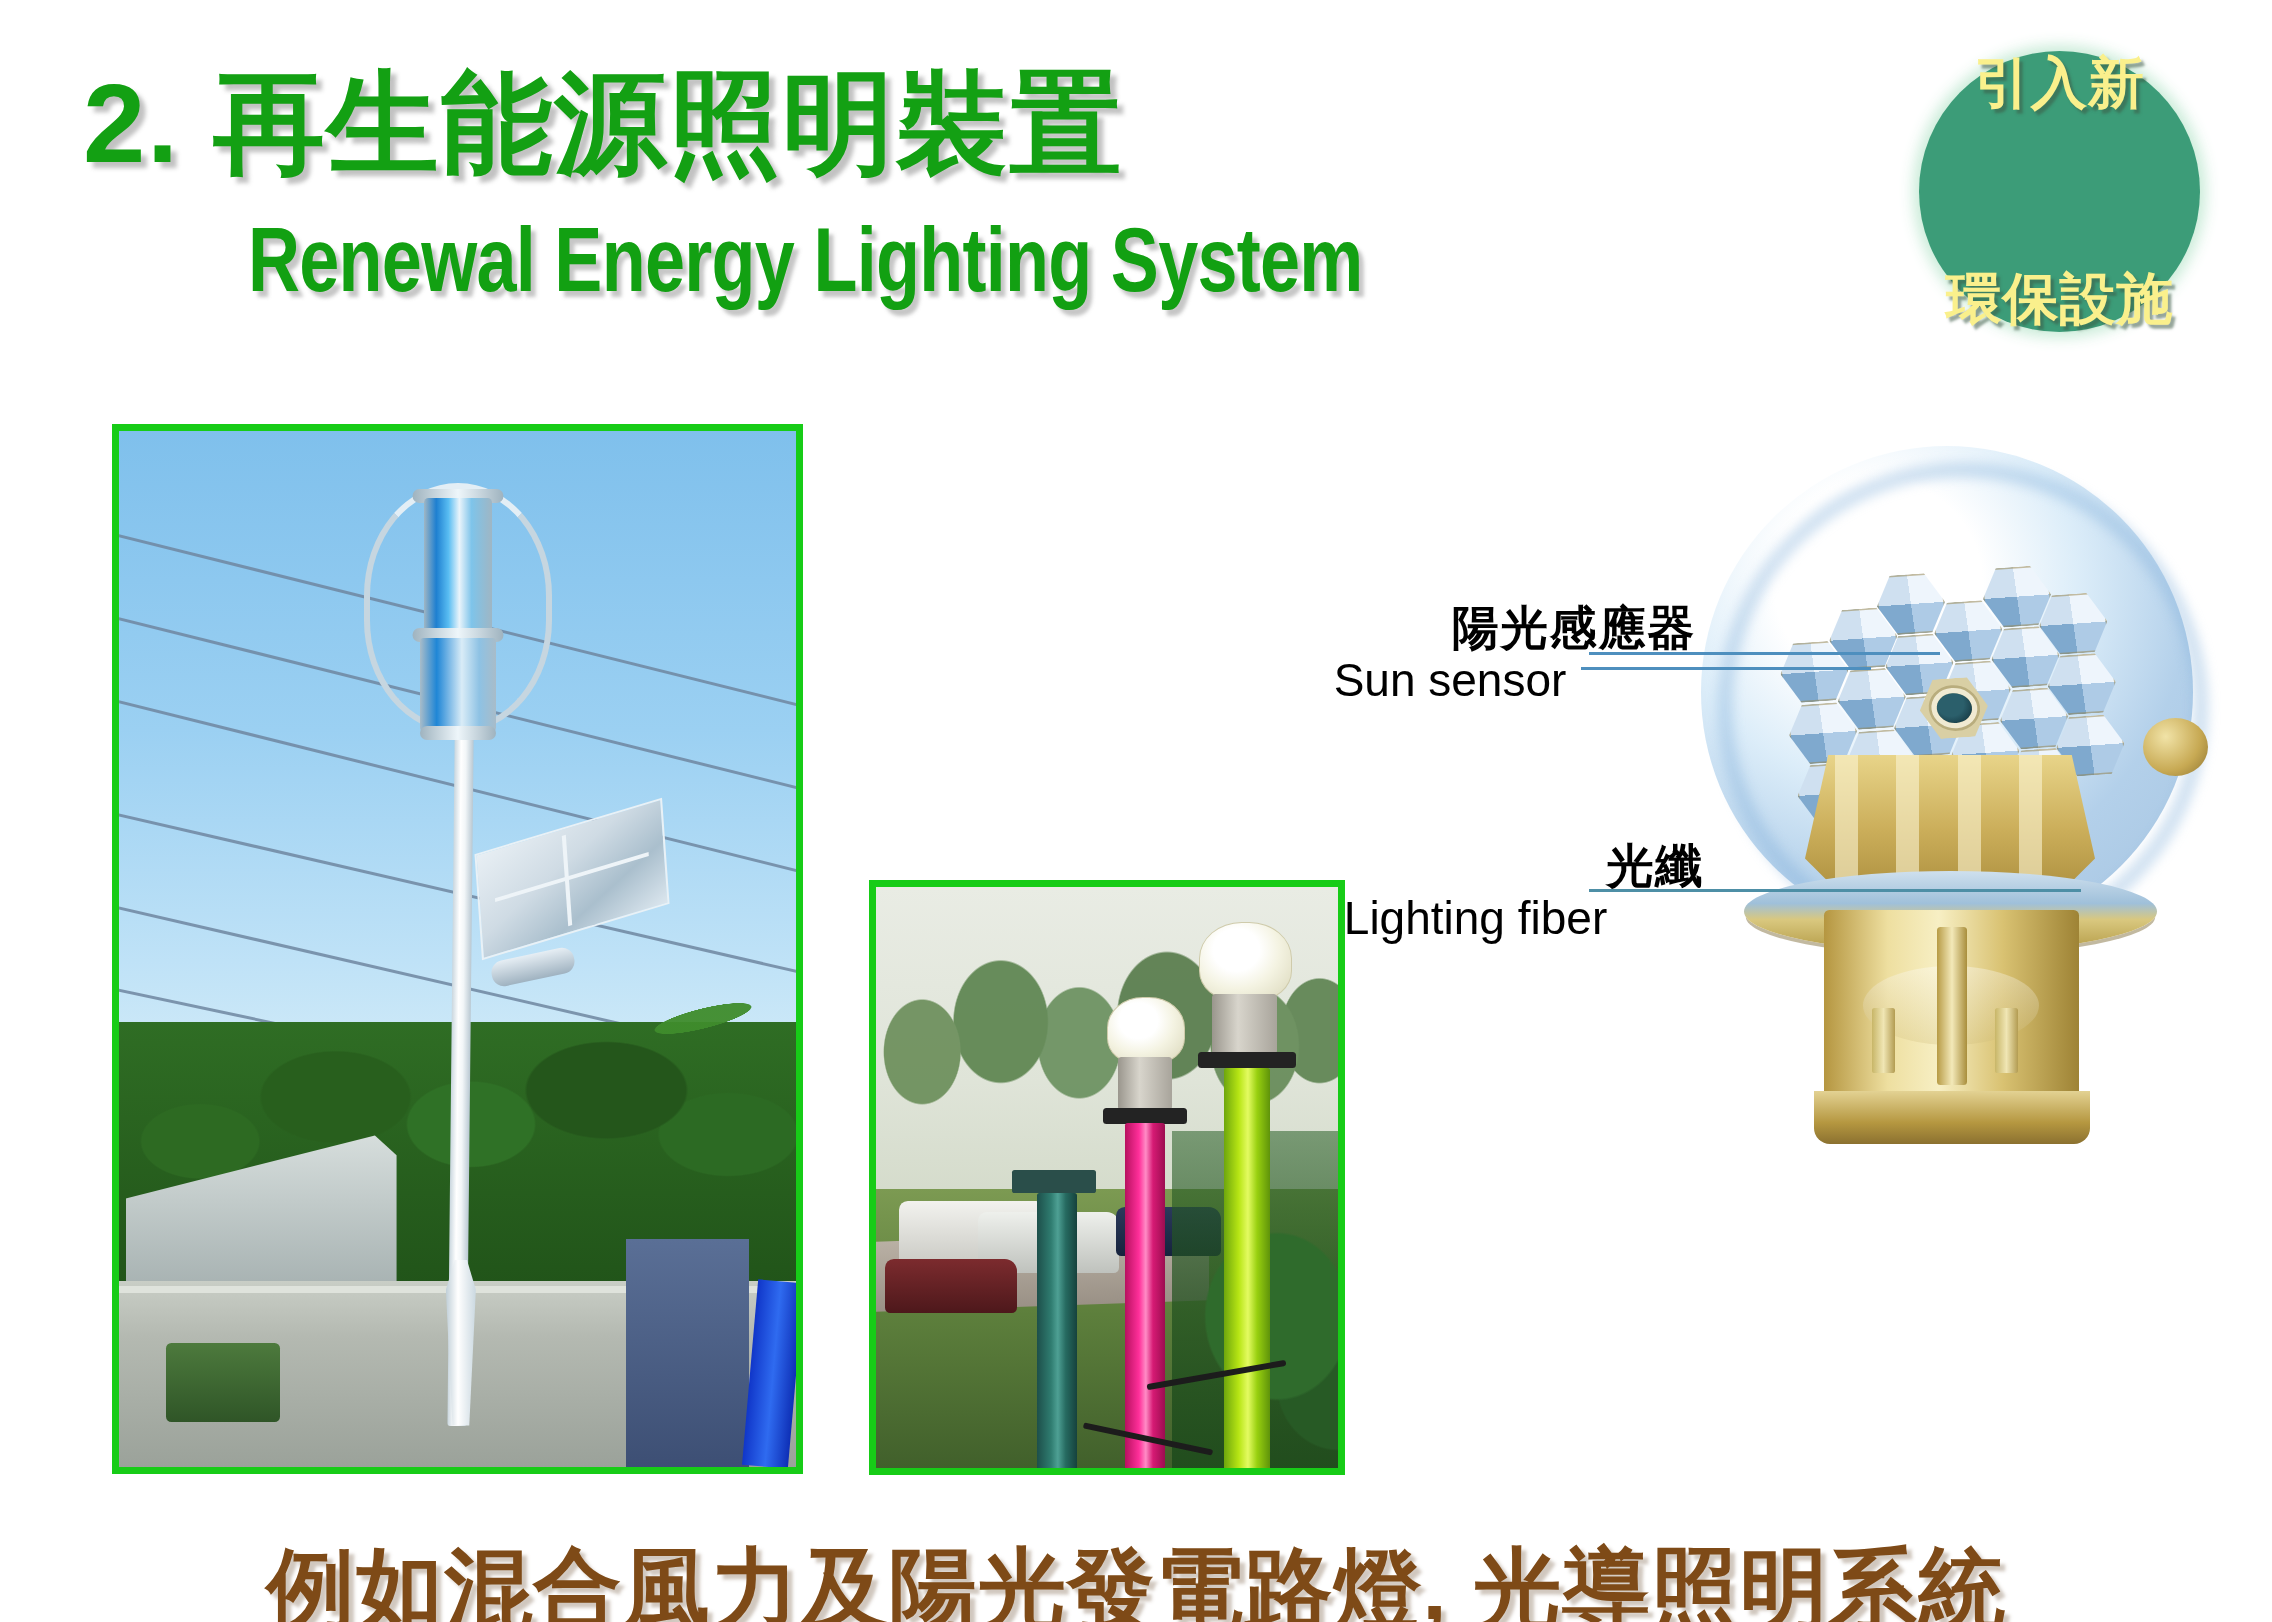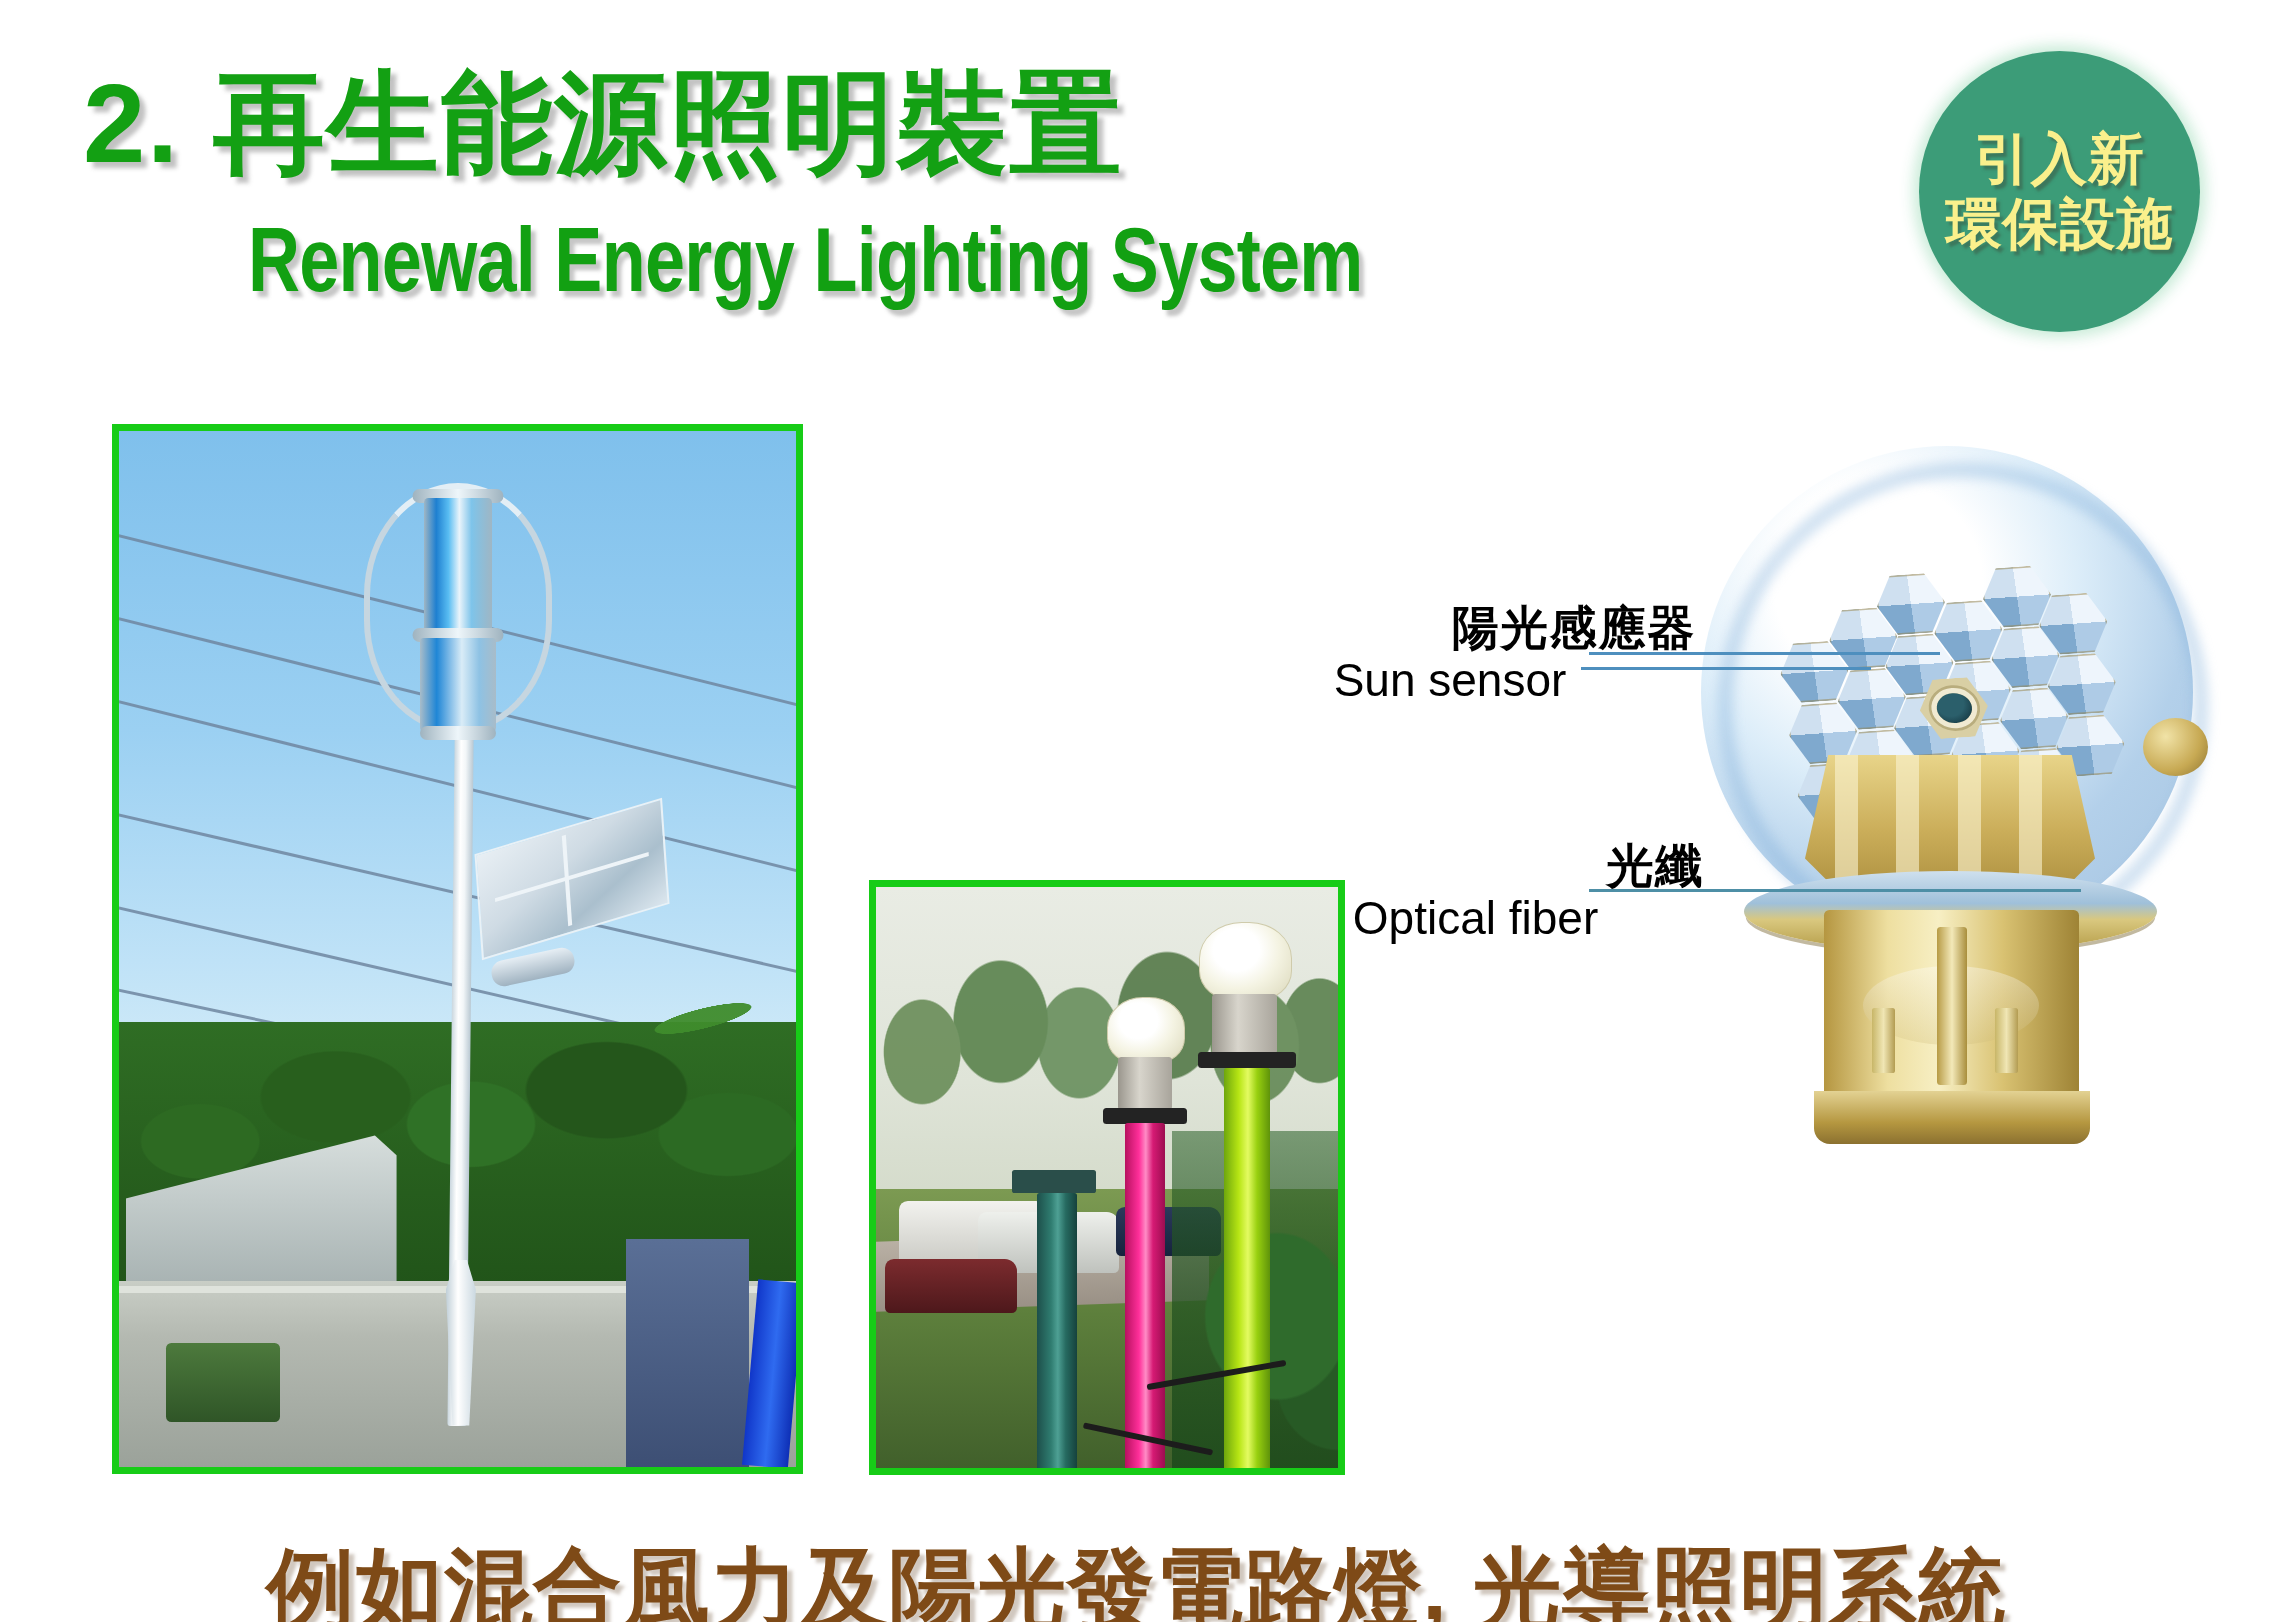--- a/index.html
+++ b/index.html
@@ -20,21 +20,21 @@
     white-space:nowrap;letter-spacing:-0.9px;
     transform:scaleX(.80);transform-origin:left top;
     text-shadow:6.1px 6.1px 4.4px rgba(120,120,120,.42);
   }
 
   
   #badge{
     position:absolute;left:1919px;top:51px;width:281px;height:281px;
     border-radius:50%;background:#3C9C78;
     box-shadow:0 0 14px 6.1px rgba(200,235,215,.95);
-    display:flex;flex-direction:column;align-items:center;justify-content:center;
+    display:flex;flex-direction:column;align-items:center;justify-content:space-between;
   }
   #badge .bl{
     color:#FAF08C;font-size:56px;font-weight:700;line-height:1.16;
     letter-spacing:0.9px;text-shadow:3.5px 3.5px 2.6px rgba(60,90,70,.55);
   }
 
   
   .photo-frame{position:absolute;border:7px solid #17CC17;
                box-sizing:border-box;overflow:hidden;background:#cfe7f7;}
   #photo-turbine{left:112px;top:424px;width:691px;height:1050px;}
@@ -338,17 +338,17 @@
 <div class="leader" id="leader-sun-b"></div>
 <div class="leader" id="leader-fiber"></div>
 
 <div class="callout" id="callout-sun">
   <div class="zh">陽光感應器</div>
   <div class="en">Sun sensor</div>
 </div>
 
 <div class="callout" id="callout-fiber">
   <div class="zh">光纖</div>
-  <div class="en">Optical fiber</div>
+  <div class="en">Lighting fiber</div>
 </div>
 
 <div id="caption">例如混合風力及陽光發電路燈, 光導照明系統</div>
 
 
 </body></html>

